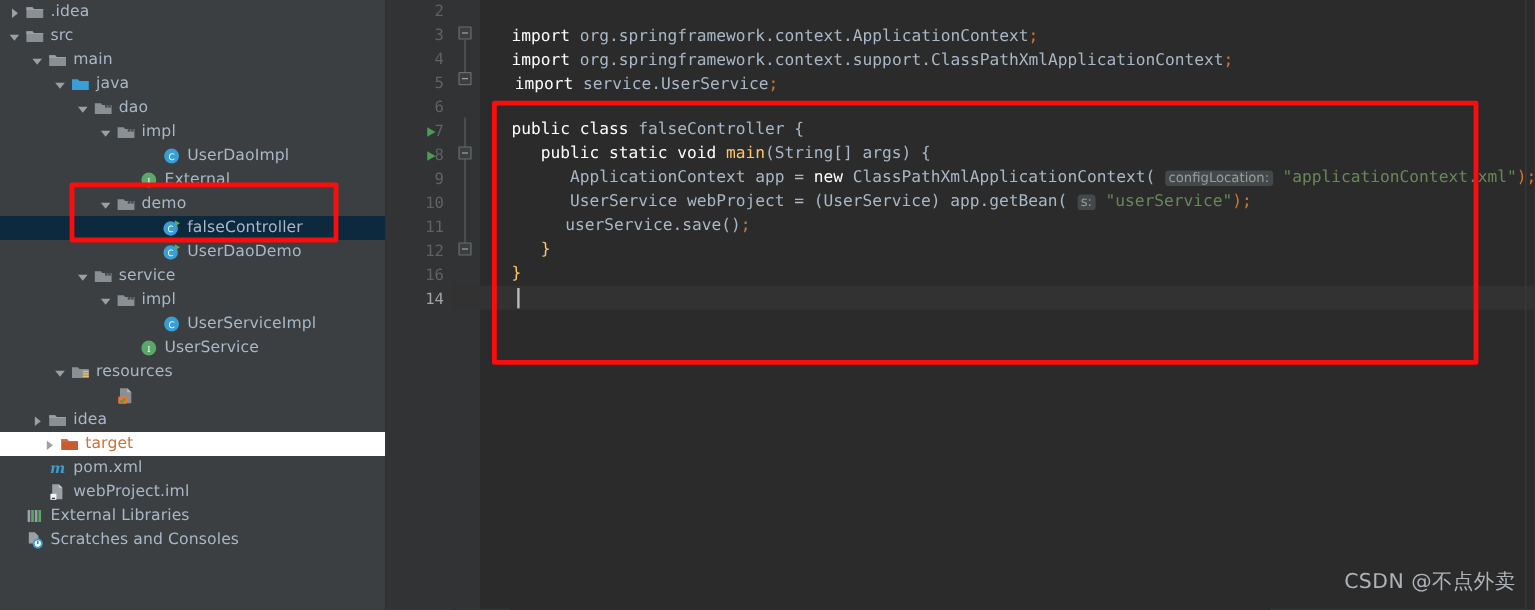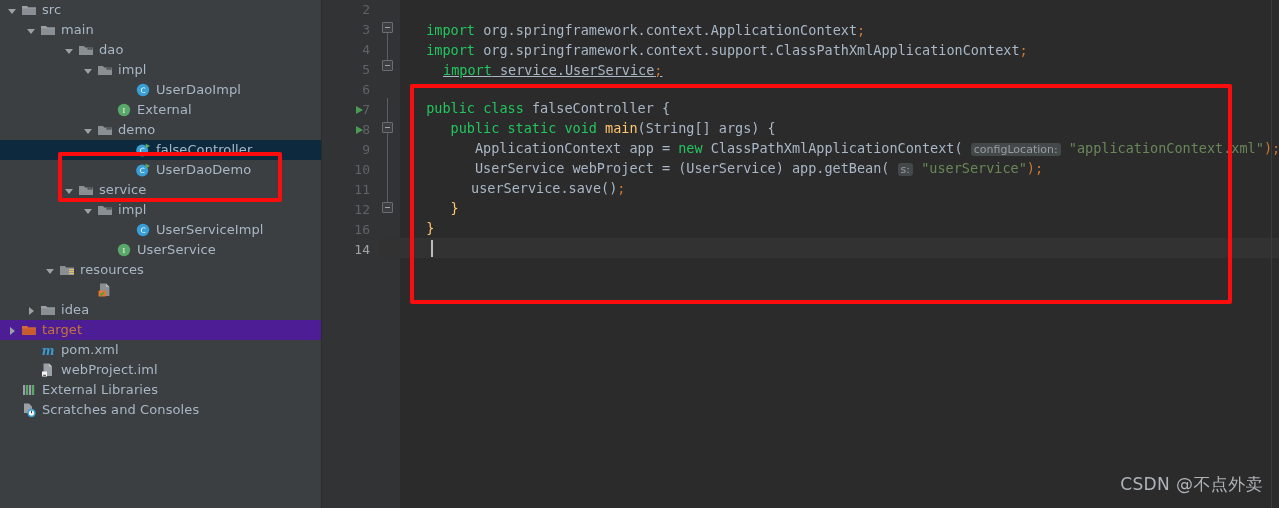--- a/index.html
+++ b/index.html
@@ -33,21 +33,21 @@
     height: 20px;
     line-height: 20px;
     display: flex;
     align-items: center;
     font-size: 13px;
     color: #a9b7c6;
     white-space: nowrap;
     padding-right: 4px;
   }
   .tree-row.selected { background: #0d293e; }
-  .tree-row.target-hl { background: #4c1d95; }
+  .tree-row.target-hl { background: #ffffff; padding-left: 29px; }
   .tree-label { color: #a9b7c6; font-size: 13px; letter-spacing: 0.1px;}
   .tree-label.excluded { color: #c7753a; }
 
   .arrow {
     width: 13px; height: 13px;
     flex: 0 0 13px;
     position: relative;
     margin-right: 2px;
   }
   .arrow.collapsed::before {
@@ -165,21 +165,21 @@
     background: #bbbbbb;
   }
   .guideline {
     position: absolute;
     top: 0; bottom: 0;
     width: 1px;
     background: #3b3b3b;
   }
 
   
-  .kw  { color: #22c55e; }
+  .kw  { color: #ffffff; }
   .str { color: #6a8759; }
   .cls { color: #a9b7c6; }
   .fn  { color: #ffc66d; }
   .semi{ color: #cc7832; }
   .hint {
     background: #43494a;
     color: #9b9b9b;
     border-radius: 3px;
     padding: 0 3px;
     font-size: 11px;
@@ -207,39 +207,60 @@
 </style>
 </head>
 <body>
 
 <div id="app">
 
   <div id="sidebar">
     <div id="tree-rows">
         <div class="tree-row">
           <span style="display: inline-block; flex: 0 0 6px; width: 6px;"></span>
-          <span class="arrow expanded"></span>
+          <span class="arrow collapsed"></span>
           <span class="ic">
             <svg width="16" height="16" viewBox="0 0 16 16">
               <path d="M1 4h5l1.2 1.6H15V13H1z" fill="#8a8f94"></path>
               <path d="M1 4h5l1.2 1.6H15V6.4H1z" fill="#9aa0a6"></path>
             </svg>
           </span>
+          <span class="tree-label">.idea</span>
+        </div>
+        <div class="tree-row">
+          <span style="display: inline-block; flex: 0 0 6px; width: 6px;"></span>
+          <span class="arrow expanded"></span>
+          <span class="ic">
+            <svg width="16" height="16" viewBox="0 0 16 16">
+              <path d="M1 4h5l1.2 1.6H15V13H1z" fill="#8a8f94"></path>
+              <path d="M1 4h5l1.2 1.6H15V6.4H1z" fill="#9aa0a6"></path>
+            </svg>
+          </span>
           <span class="tree-label">src</span>
         </div>
         <div class="tree-row">
           <span style="display: inline-block; flex: 0 0 25px; width: 25px;"></span>
           <span class="arrow expanded"></span>
           <span class="ic">
             <svg width="16" height="16" viewBox="0 0 16 16">
               <path d="M1 4h5l1.2 1.6H15V13H1z" fill="#8a8f94"></path>
               <path d="M1 4h5l1.2 1.6H15V6.4H1z" fill="#9aa0a6"></path>
             </svg>
           </span>
           <span class="tree-label">main</span>
+        </div>
+        <div class="tree-row">
+          <span style="display: inline-block; flex: 0 0 44px; width: 44px;"></span>
+          <span class="arrow expanded"></span>
+          <span class="ic">
+            <svg width="16" height="16" viewBox="0 0 16 16">
+              <path d="M1 4h5l1.2 1.6H15V13H1z" fill="#389fd6"></path>
+            </svg>
+          </span>
+          <span class="tree-label">java</span>
         </div>
         <div class="tree-row">
           <span style="display: inline-block; flex: 0 0 63px; width: 63px;"></span>
           <span class="arrow expanded"></span>
           <span class="ic">
             <svg width="16" height="16" viewBox="0 0 16 16">
               <path d="M1 4h5l1.2 1.6H15V13H1z" fill="#8a8f94"></path>
               <rect x="9.5" y="5.5" width="2.2" height="2.2" fill="#4a4d4f"></rect>
               <rect x="12.2" y="5.5" width="2.2" height="2.2" fill="#4a4d4f"></rect>
             </svg>
@@ -492,21 +513,21 @@
     <div class="foldline" style="top:33px; height:27px;"></div>
     <div class="foldmark" style="top:60px;"></div>
 
     <div class="foldline" style="top:98px; height:110px;"></div>
     <div class="foldmark" style="top:122px;"></div>
     <div class="foldmark" style="top:202px;"></div>
 
     <div id="code-content">
         <div class="code-line" style="top: 20px; left: 48.24px;"><span class="kw">import</span><span class="cls"> org.springframework.context.ApplicationContext</span><span class="semi">;</span></div>
         <div class="code-line" style="top: 40px; left: 48.24px;"><span class="kw">import</span><span class="cls"> org.springframework.context.support.ClassPathXmlApplicationContext</span><span class="semi">;</span></div>
-        <div class="code-line" style="top: 60px; left: 65px; text-decoration: underline;"><span class="kw">import</span><span class="cls"> service.UserService</span><span class="semi">;</span></div>
+        <div class="code-line" style="top: 60px; left: 51px;"><span class="kw">import</span><span class="cls"> service.UserService</span><span class="semi">;</span></div>
         <div class="code-line" style="top: 98px; left: 48.24px;"><span class="kw">public class</span><span class="cls"> falseController {</span></div>
         <div class="code-line" style="top: 118px; left: 72.6px;"><span class="kw">public static void </span><span class="fn">main</span><span class="cls">(String[] args) {</span></div>
         <div class="code-line" style="top: 138px; left: 96.96px;"><span class="cls">ApplicationContext app = </span><span class="kw">new </span><span class="cls">ClassPathXmlApplicationContext( </span><span class="hint">configLocation:</span><span class="cls"> </span><span class="str">"applicationContext.xml"</span><span class="semi">);</span></div>
         <div class="code-line" style="top: 158px; left: 96.96px;"><span class="cls">UserService webProject = (UserService) app.getBean( </span><span class="hint">s:</span><span class="cls"> </span><span class="str">"userService"</span><span class="semi">);</span></div>
         <div class="code-line" style="top: 178px; left: 93px;"><span class="cls">userService.save()</span><span class="semi">;</span></div>
         <div class="code-line" style="top: 198px; left: 72.6px;"><span class="fn">}</span></div>
         <div class="code-line" style="top: 218px; left: 48.24px;"><span class="fn">}</span></div>
       </div>
 
     <div class="caret" style="left:53px; top:240px;"></div>

